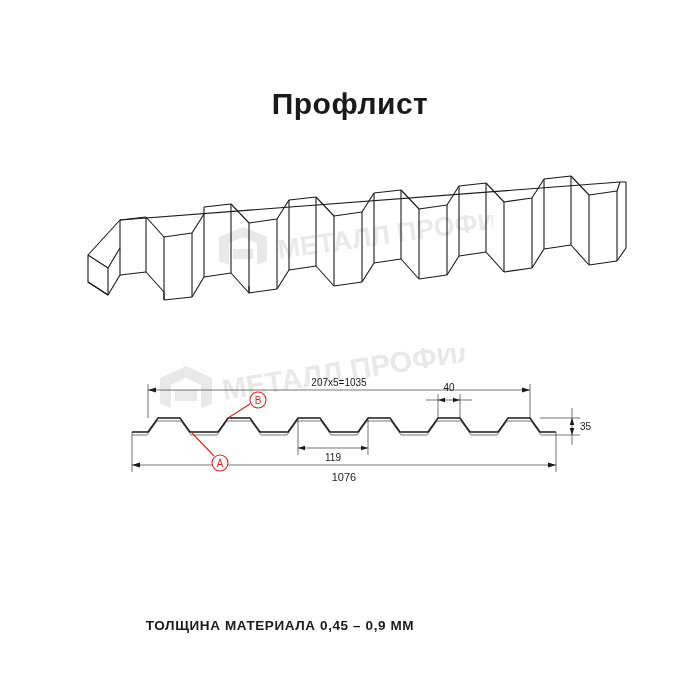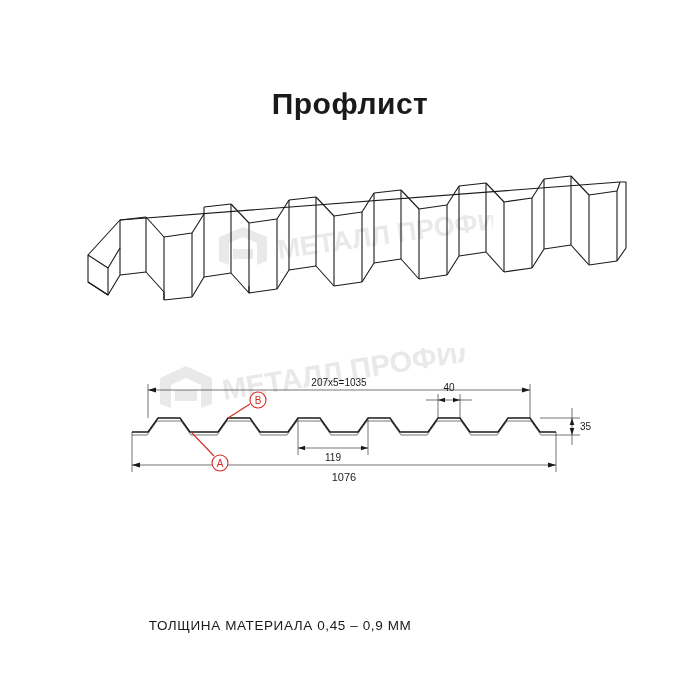--- a/index.html
+++ b/index.html
@@ -42,21 +42,21 @@
     font-weight: bold;
     color: #1a1a1a;
   }
   .footer-note {
     position: absolute;
     top: 618px;
     left: 0;
     width: 560px;
     text-align: center;
     font-size: 13.5px;
-    font-weight: normal;
+    font-weight: bold;
     letter-spacing: 0.6px;
     color: #1a1a1a;
   }
   .iso-wrap {
     position: absolute;
     top: 160px;
     left: 60px;
     width: 580px;
     height: 160px;
   }

